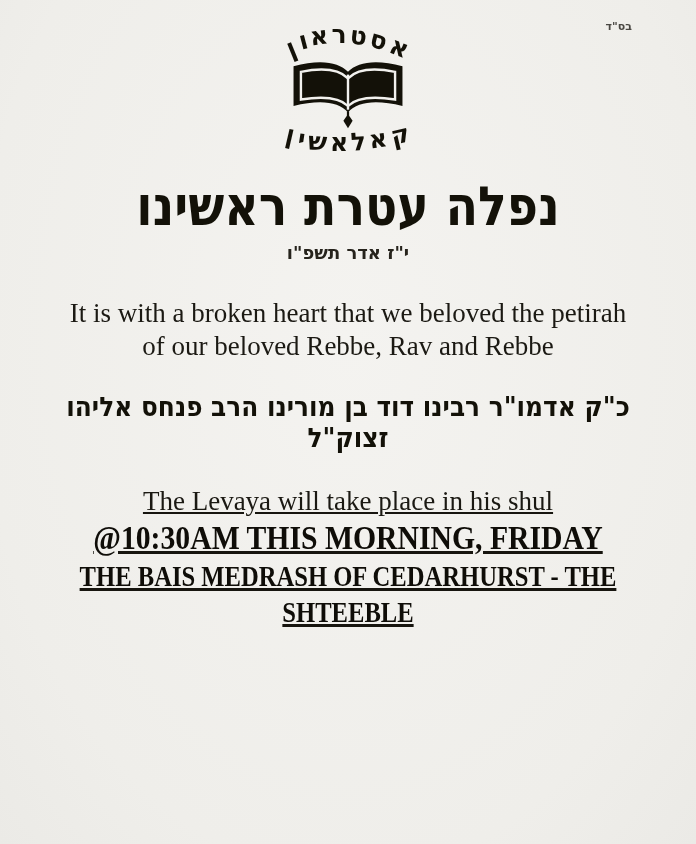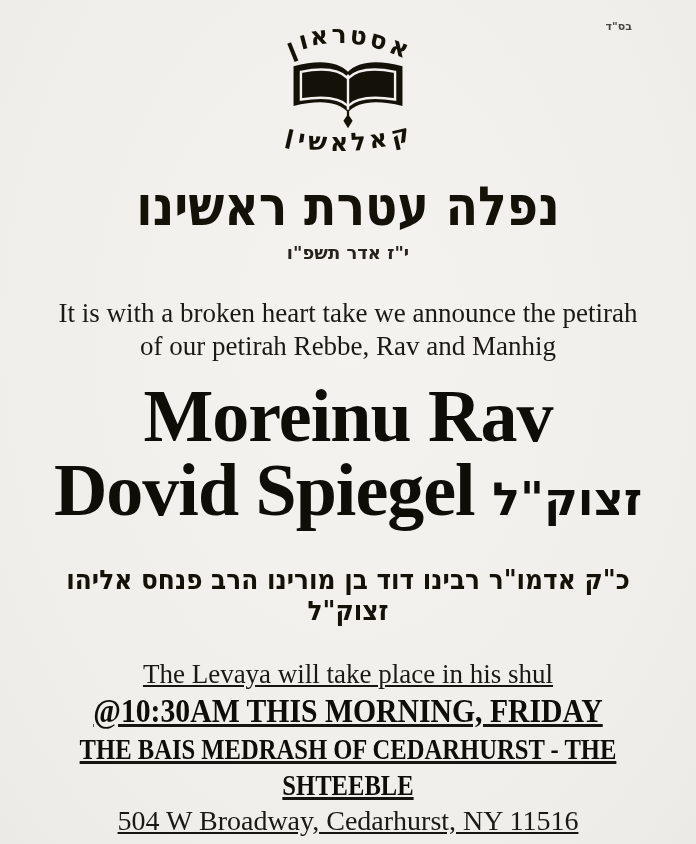--- a/index.html
+++ b/index.html
@@ -121,34 +121,26 @@
       <path d="M66 61 l5 7 -5 8 -5 -8 Z" fill="#131108"></path>
     </svg>
     <div class="arc-word arc-bottom" dir="rtl"><span style="transform: translateY(-6px) rotate(-13deg);">ק</span><span style="transform: translateY(-1.6px) rotate(-8.7deg);">א</span><span style="transform: translateY(1.1px) rotate(-4.3deg);">ל</span><span style="transform: translateY(2px) rotate(0deg);">א</span><span style="transform: translateY(1.1px) rotate(4.3deg);">ש</span><span style="transform: translateY(-1.6px) rotate(8.7deg);">י</span><span style="transform: translateY(-6px) rotate(13deg);">ן</span></div>
   </div>
 
   <div class="headline" dir="rtl">נפלה עטרת ראשינו</div>
 
   <div class="headline-date" dir="rtl">י"ז אדר תשפ"ו</div>
 
   <div class="announcement">
-    <div>It is with a broken heart take we announce the petirah</div>
-    <div>of our petirah Rebbe, Rav and Manhig</div>
+    <div>It is with a broken heart that we beloved the petirah</div>
+    <div>of our beloved Rebbe, Rav and Rebbe</div>
   </div>
 
-  <div class="big-name">
-    <div>Moreinu Rav</div>
-    <div>
-      <span>Dovid Spiegel</span>
-      <span class="heb-honorific">זצוק"ל</span>
-    </div>
-  </div>
 
   <div class="lineage" dir="rtl">כ"ק אדמו"ר רבינו דוד בן מורינו הרב פנחס אליהו זצוק"ל</div>
 
   <div class="levaya">
     <div class="levaya-intro">The Levaya will take place in his shul</div>
     <div class="levaya-time">@10:30AM THIS MORNING, FRIDAY</div>
     <div class="levaya-venue">THE BAIS MEDRASH OF CEDARHURST - THE SHTEEBLE</div>
-    <div class="levaya-address">504 W Broadway, Cedarhurst, NY 11516</div>
   </div>
 
 </div>
 
 </body></html>

